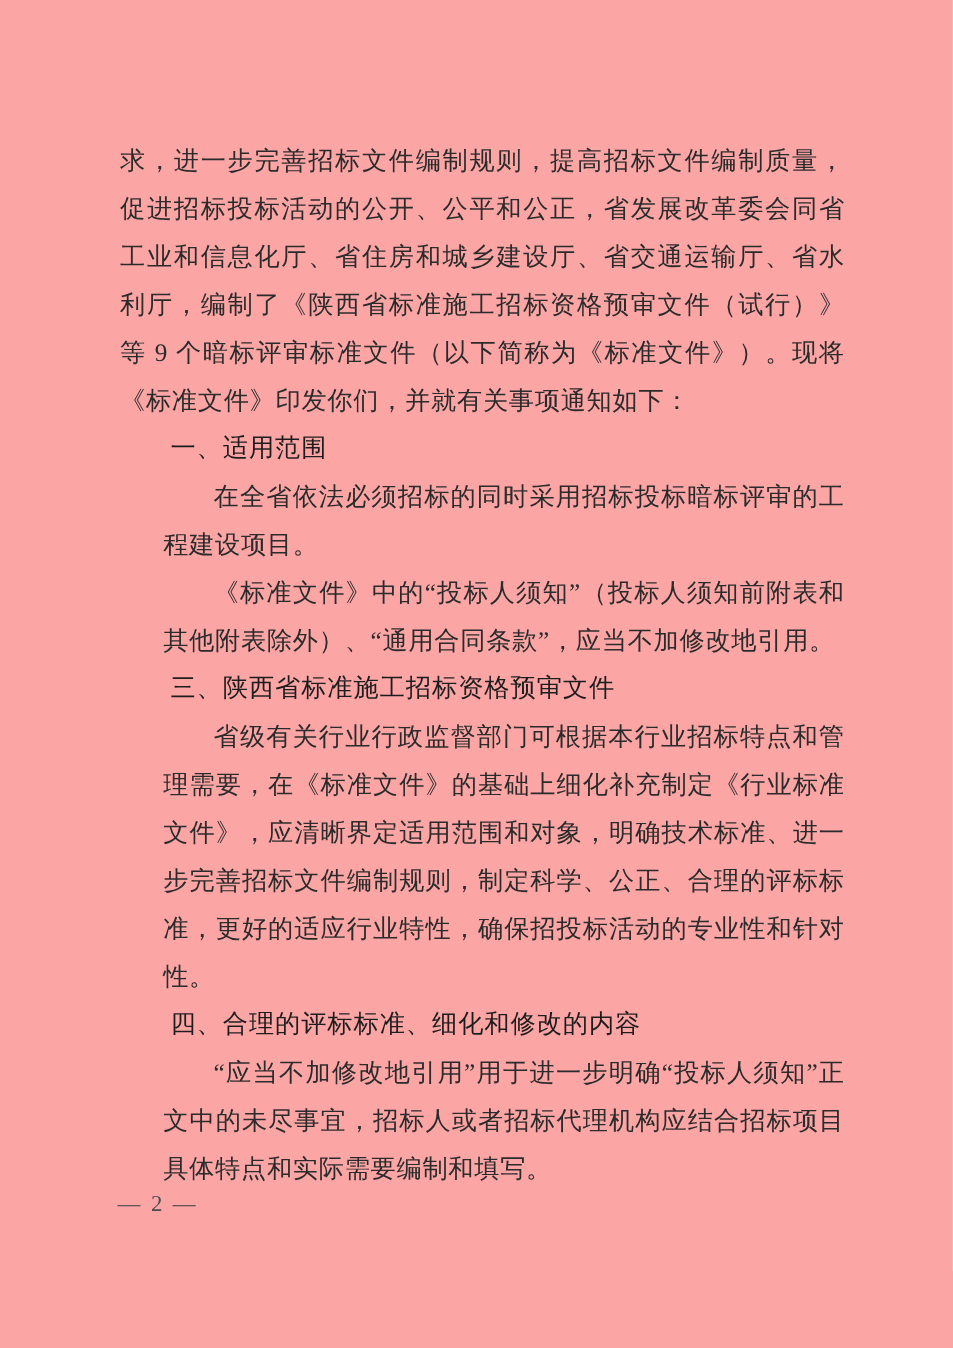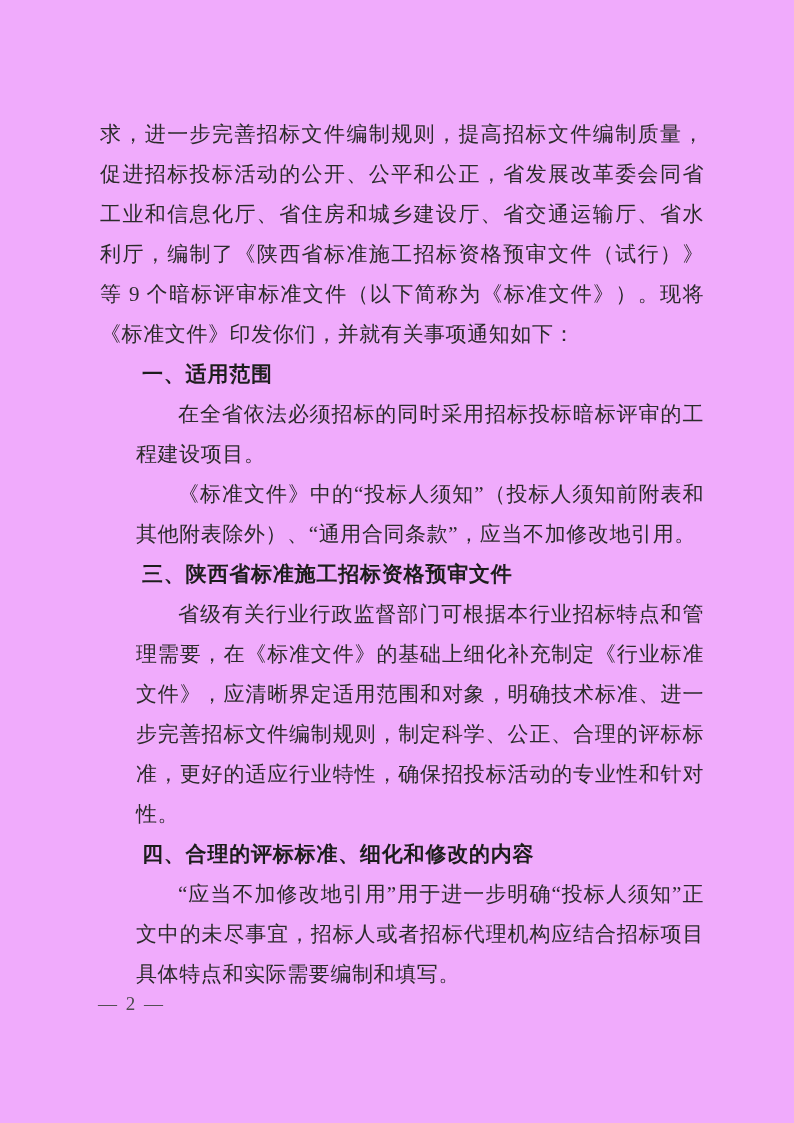--- a/index.html
+++ b/index.html
@@ -10,21 +10,21 @@
     width: 794px;
     height: 1123px;
     background: #ffffff;
     position: relative;
     overflow: hidden;
     font-family: "Liberation Serif", "DejaVu Serif", serif;
   }
   .sheet {
     position: absolute;
     inset: 0;
-    background: #f0abfc;
+    background: #fca5a5;
   }
   .content {
     position: absolute;
     left: 100px;
     top: 114px;
     width: 604px;
     color: #2b2b2b;
   }
   .content p {
     margin: 0;
@@ -37,21 +37,21 @@
   p.para-cont {
     text-indent: 0;
   }
   p.para-body {
     text-indent: 2em;
     margin-left: 36px;
   }
   p.para-heading {
     text-indent: 2em;
     font-family: "Liberation Sans", "DejaVu Sans", sans-serif;
-    font-weight: 700;
+    font-weight: 400;
     color: #1d1d1d;
     letter-spacing: 0.8px;
   }
   .page-number {
     position: absolute;
     left: 98px;
     top: 992px;
     font-size: 19px;
     line-height: 24px;
     color: #4c4c4c;

